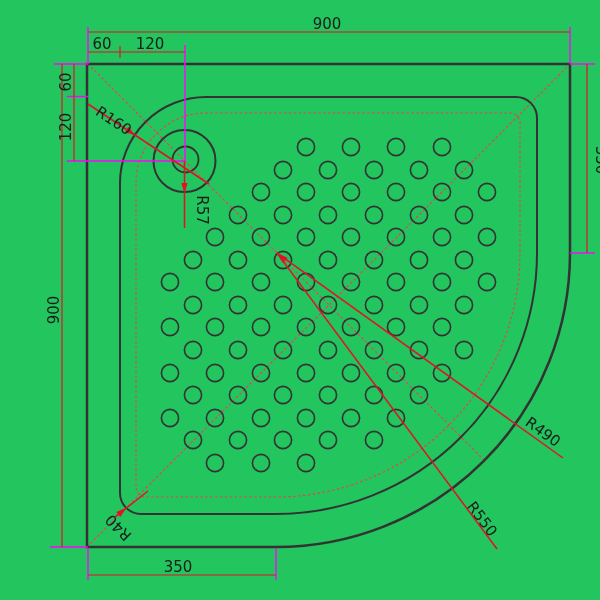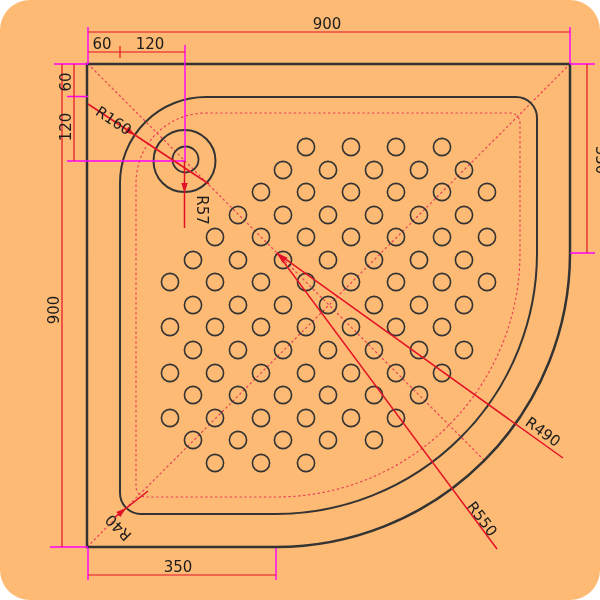--- a/index.html
+++ b/index.html
@@ -1,16 +1,16 @@
 <!DOCTYPE html>
 <html style="--dimension: #e31126; --extension: #ff00ff; --dotted: #e84158; --outline: #333333; --text: #1c1c1c;"><head>
 <meta charset="utf-8">
 <style>
   html,body{margin:0;padding:0;background:#ffffff;}
-  .stage{position:relative;width:600px;height:600px;background:#fdba74;overflow:hidden;border-radius:30px;}
+  .stage{position:relative;width:600px;height:600px;background:#22c55e;overflow:hidden;}
   svg{display:block;}
   svg text{font-family:"DejaVu Sans","Liberation Sans",sans-serif;font-size:15px;fill:var(--text,#1c1c1c);}
   .outline{fill:none;stroke:var(--outline,#333);}
   .heavy{stroke-width:2.5;}
   .mid{stroke-width:2;}
   .hole{fill:none;stroke:var(--outline,#333);stroke-width:1.6;}
   .dot{fill:none;stroke:var(--dotted,#e84158);stroke-width:1.2;stroke-dasharray:1.5 3.4;stroke-linecap:round;}
   .dim{fill:none;stroke:var(--dimension,#e31126);stroke-width:1.2;}
   .lead{fill:none;stroke:var(--dimension,#e31126);stroke-width:1.5;}
   .ext{fill:none;stroke:var(--extension,#ff00ff);stroke-width:1.4;}

